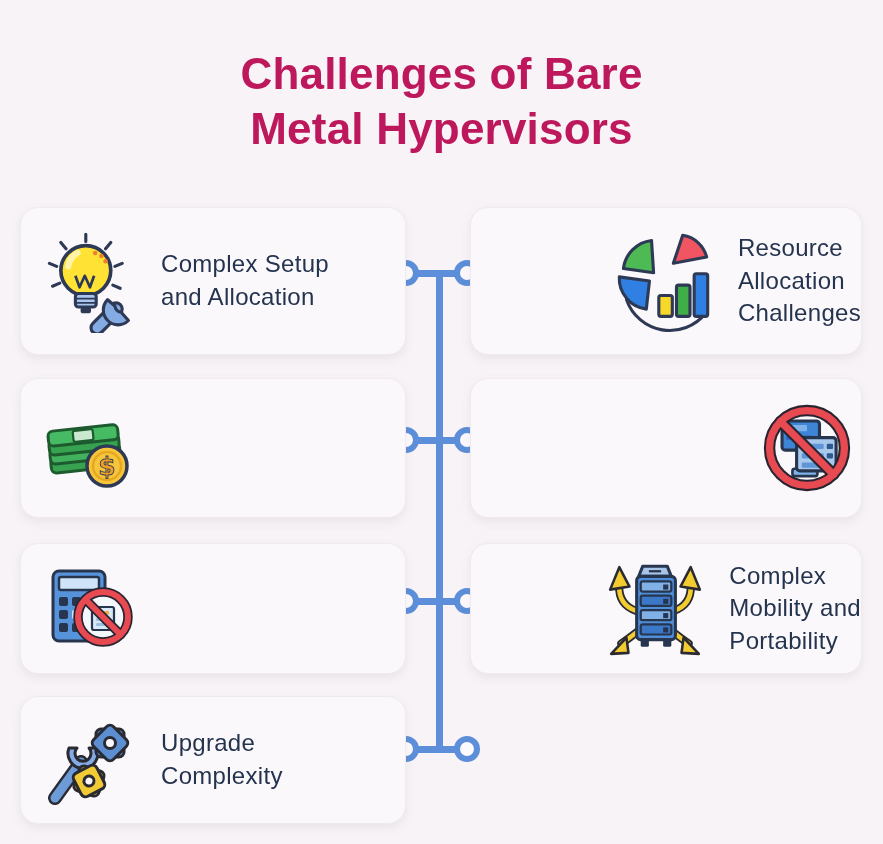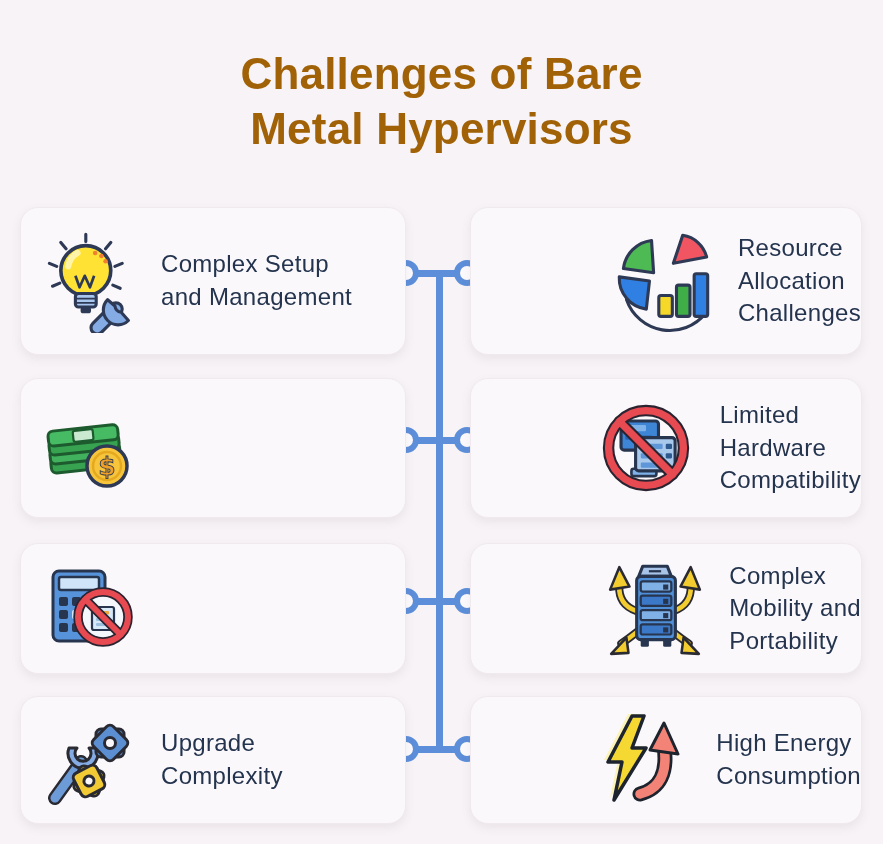--- a/index.html
+++ b/index.html
@@ -4,21 +4,21 @@
 <style>
   html,body{margin:0;padding:0;background:#e9e4e8;}
   .canvas{
     position:relative;width:883px;height:844px;margin:0 auto;
     background:#F7F3F6;overflow:hidden;
     font-family:"Liberation Sans","DejaVu Sans",sans-serif;
   }
   .title{
     position:absolute;top:46px;left:0;width:100%;
     text-align:center;font-size:44px;line-height:1.25;font-weight:700;
-    color:#a16207;letter-spacing:.2px;white-space:pre-line;margin:0;
+    color:#be185d;letter-spacing:.2px;white-space:pre-line;margin:0;
   }
   .card{
     position:absolute;display:flex;align-items:center;
     background:#FBF8FB;border:1px solid #F0EAEF;border-radius:18px;
     box-shadow:0 4px 10px rgba(130,105,125,.10);
     box-sizing:border-box;
   }
   .col-left{left:20px;width:386px;}
   .col-right{left:470px;width:392px;justify-content:flex-end;}
   .row1{top:207px;height:148px;}
@@ -76,21 +76,21 @@
         <path d="M35 45 L39 56 L44 45 L49 56 L53 45" stroke="#2E3A55" stroke-width="2.6" fill="none" stroke-linejoin="round"></path>
         <rect x="35" y="62" width="20" height="13" rx="3" fill="#A9C6EE" stroke="#2E3A55" stroke-width="3"></rect>
         <path d="M35 67 h20 M35 71 h20" stroke="#2E3A55" stroke-width="1.6"></path>
         <rect x="40" y="75" width="10" height="6" rx="2.5" fill="#2E3A55"></rect>
         <path d="M56 95 L74 77" stroke="#2E3A55" stroke-width="15" stroke-linecap="round"></path>
         <path d="M56 95 L74 77" stroke="#84ABE4" stroke-width="9" stroke-linecap="round"></path>
         <path d="M66 68 A14 14 0 1 0 86 88 L79 80 A7 7 0 0 1 73 74 Z" fill="#84ABE4" stroke="#2E3A55" stroke-width="3" stroke-linejoin="round"></path>
       </svg>
     </span>
     <span class="label">Complex Setup
-and Management</span>
+and Allocation</span>
   </div>
 
   <div class="card col-right row1">
     <span class="icon-wrap">
       <svg width="104" height="104" viewBox="0 0 100 100">
         <path d="M40 42 L38 11 A31 31 0 0 0 11 38 Z" fill="#4DBA54" stroke="#2E3A55" stroke-width="3" stroke-linejoin="round"></path>
         <path d="M59 33 L68 6 A28 28 0 0 1 91 27 Z" fill="#F15561" stroke="#2E3A55" stroke-width="3" stroke-linejoin="round"></path>
         <path d="M36 50 L7 46 A30 30 0 0 0 33 77 Z" fill="#2F80E2" stroke="#2E3A55" stroke-width="3" stroke-linejoin="round"></path>
         <path d="M14 68 A44 44 0 0 0 90 81" stroke="#2E3A55" stroke-width="3" fill="none" stroke-linecap="round"></path>
         <rect x="45" y="64" width="13" height="20" rx="2" fill="#F6D829" stroke="#2E3A55" stroke-width="3"></rect>
@@ -132,23 +132,20 @@
         <rect x="45" y="55" width="21" height="5" rx="1" fill="#5E96D8"></rect>
         <rect x="45" y="64" width="21" height="5" rx="1" fill="#5E96D8"></rect>
         <rect x="69" y="46" width="6" height="5" rx="1" fill="#2E598F"></rect>
         <rect x="69" y="55" width="6" height="5" rx="1" fill="#2E598F"></rect>
         <circle cx="50" cy="50" r="36" fill="none" stroke="#2A2431" stroke-width="11"></circle>
         <path d="M24.5 24.5 L75.5 75.5" stroke="#2A2431" stroke-width="11" stroke-linecap="round"></path>
         <circle cx="50" cy="50" r="36" fill="none" stroke="#E84A52" stroke-width="7"></circle>
         <path d="M24.5 24.5 L75.5 75.5" stroke="#E84A52" stroke-width="7" stroke-linecap="round"></path>
       </svg>
     </span>
-    <span class="label">Limited
-Hardware
-Compatibility</span>
   </div>
 
   <div class="card col-left row3">
     <span class="icon-wrap">
       <svg width="104" height="100" viewBox="0 0 100 100">
         <rect x="12" y="12" width="52" height="70" rx="6" fill="#5793DA" stroke="#27354F" stroke-width="3"></rect>
         <rect x="18" y="18" width="40" height="13" rx="2" fill="#CFE4F8" stroke="#27354F" stroke-width="2.5"></rect>
         <rect x="18" y="38" width="9" height="9" rx="2" fill="#27354F"></rect>
           <rect x="31" y="38" width="9" height="9" rx="2" fill="#27354F"></rect>
           <rect x="44" y="38" width="9" height="9" rx="2" fill="#27354F"></rect>
@@ -225,27 +222,14 @@
           <rect x="-13" y="-13" width="26" height="26" rx="5" fill="#F2CA35" stroke="#2A2A33" stroke-width="3" transform="rotate(45)"></rect>
           <circle r="10" fill="#F2CA35"></circle>
           <circle r="5" fill="#FBF8FB" stroke="#2A2A33" stroke-width="3"></circle>
         </g>
       </svg>
     </span>
     <span class="label">Upgrade
 Complexity</span>
   </div>
 
-  <div class="card col-right row4">
-    <span class="icon-wrap">
-      <svg width="100" height="100" viewBox="0 0 100 100">
-        <polygon points="36,4 12,50 26,50 18,88 50,36 36,36 48,4" fill="#FBF3B8"></polygon>
-        <polygon points="40,6 16,52 30,52 22,90 54,38 40,38 52,6" fill="#F5D832" stroke="#1E242E" stroke-width="3.5" stroke-linejoin="round"></polygon>
-        <path d="M48 84 Q78 76 72 36" stroke="#1E242E" stroke-width="15" fill="none" stroke-linecap="round"></path>
-        <path d="M48 84 Q78 76 72 36" stroke="#F28376" stroke-width="9.5" fill="none" stroke-linecap="round"></path>
-        <polygon points="58,40 72,13 86,44" fill="#F28376" stroke="#1E242E" stroke-width="3" stroke-linejoin="round"></polygon>
-      </svg>
-    </span>
-    <span class="label">High Energy
-Consumption</span>
-  </div>
 
 </div>
 
 </body></html>

